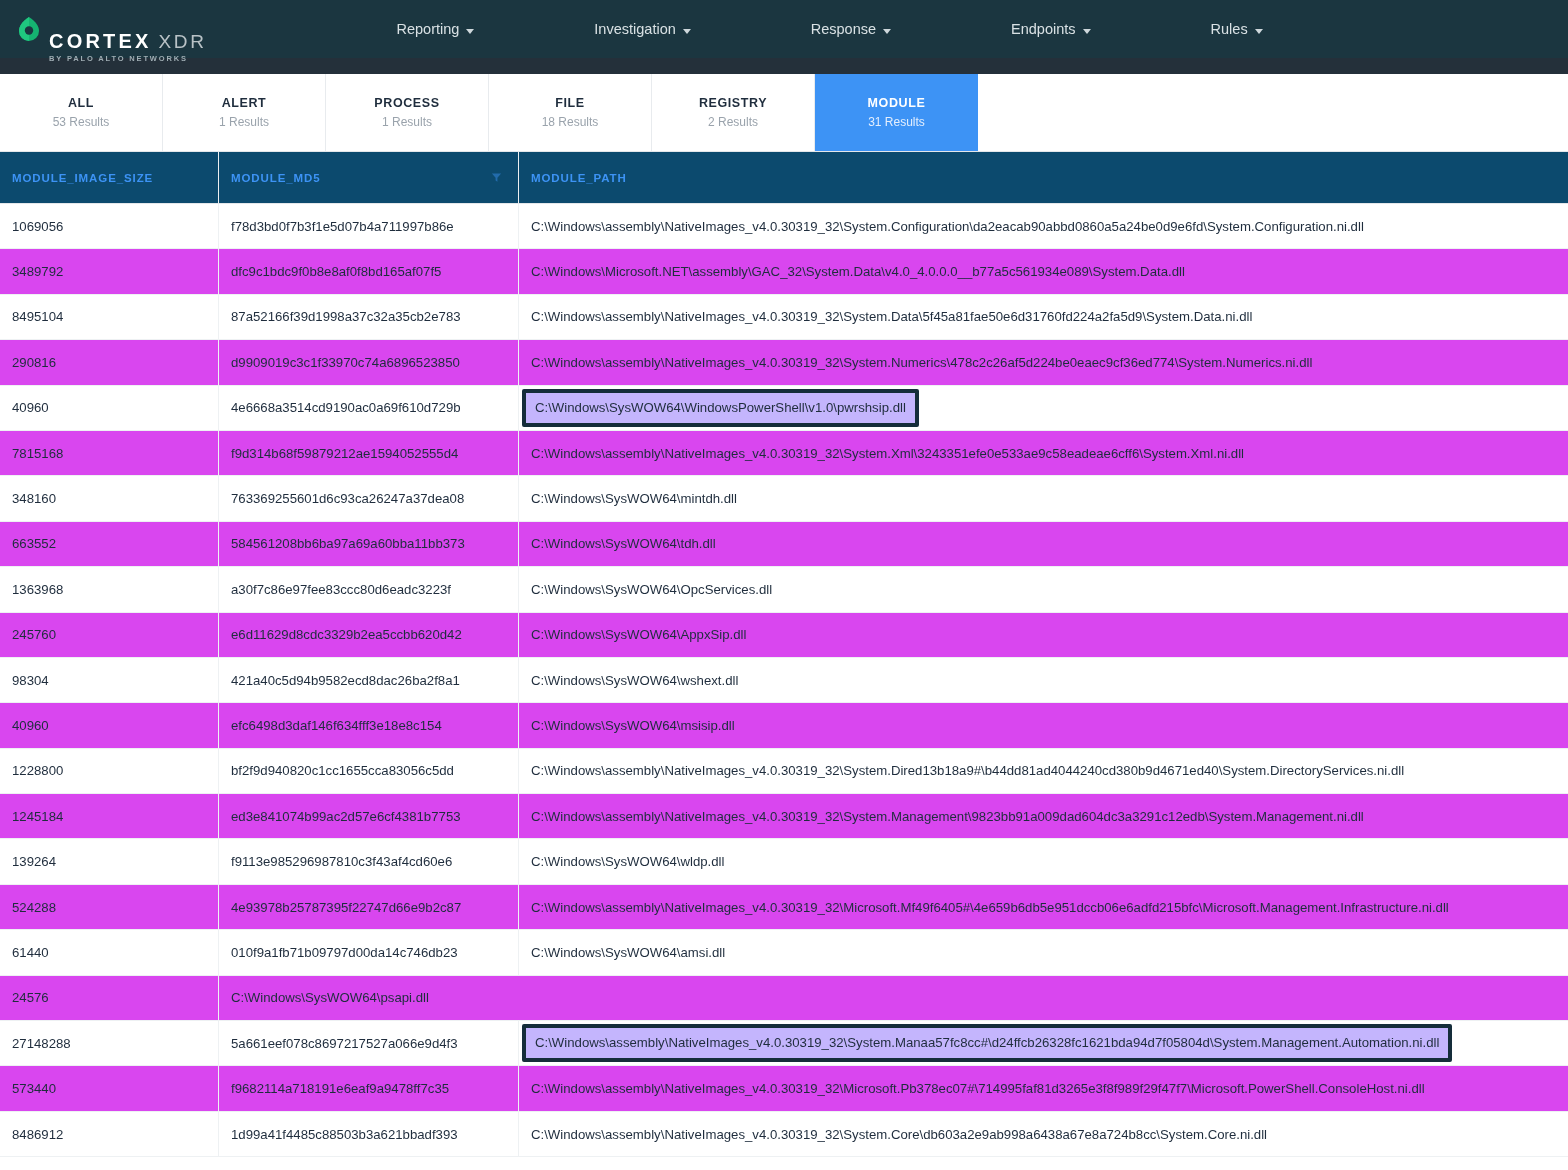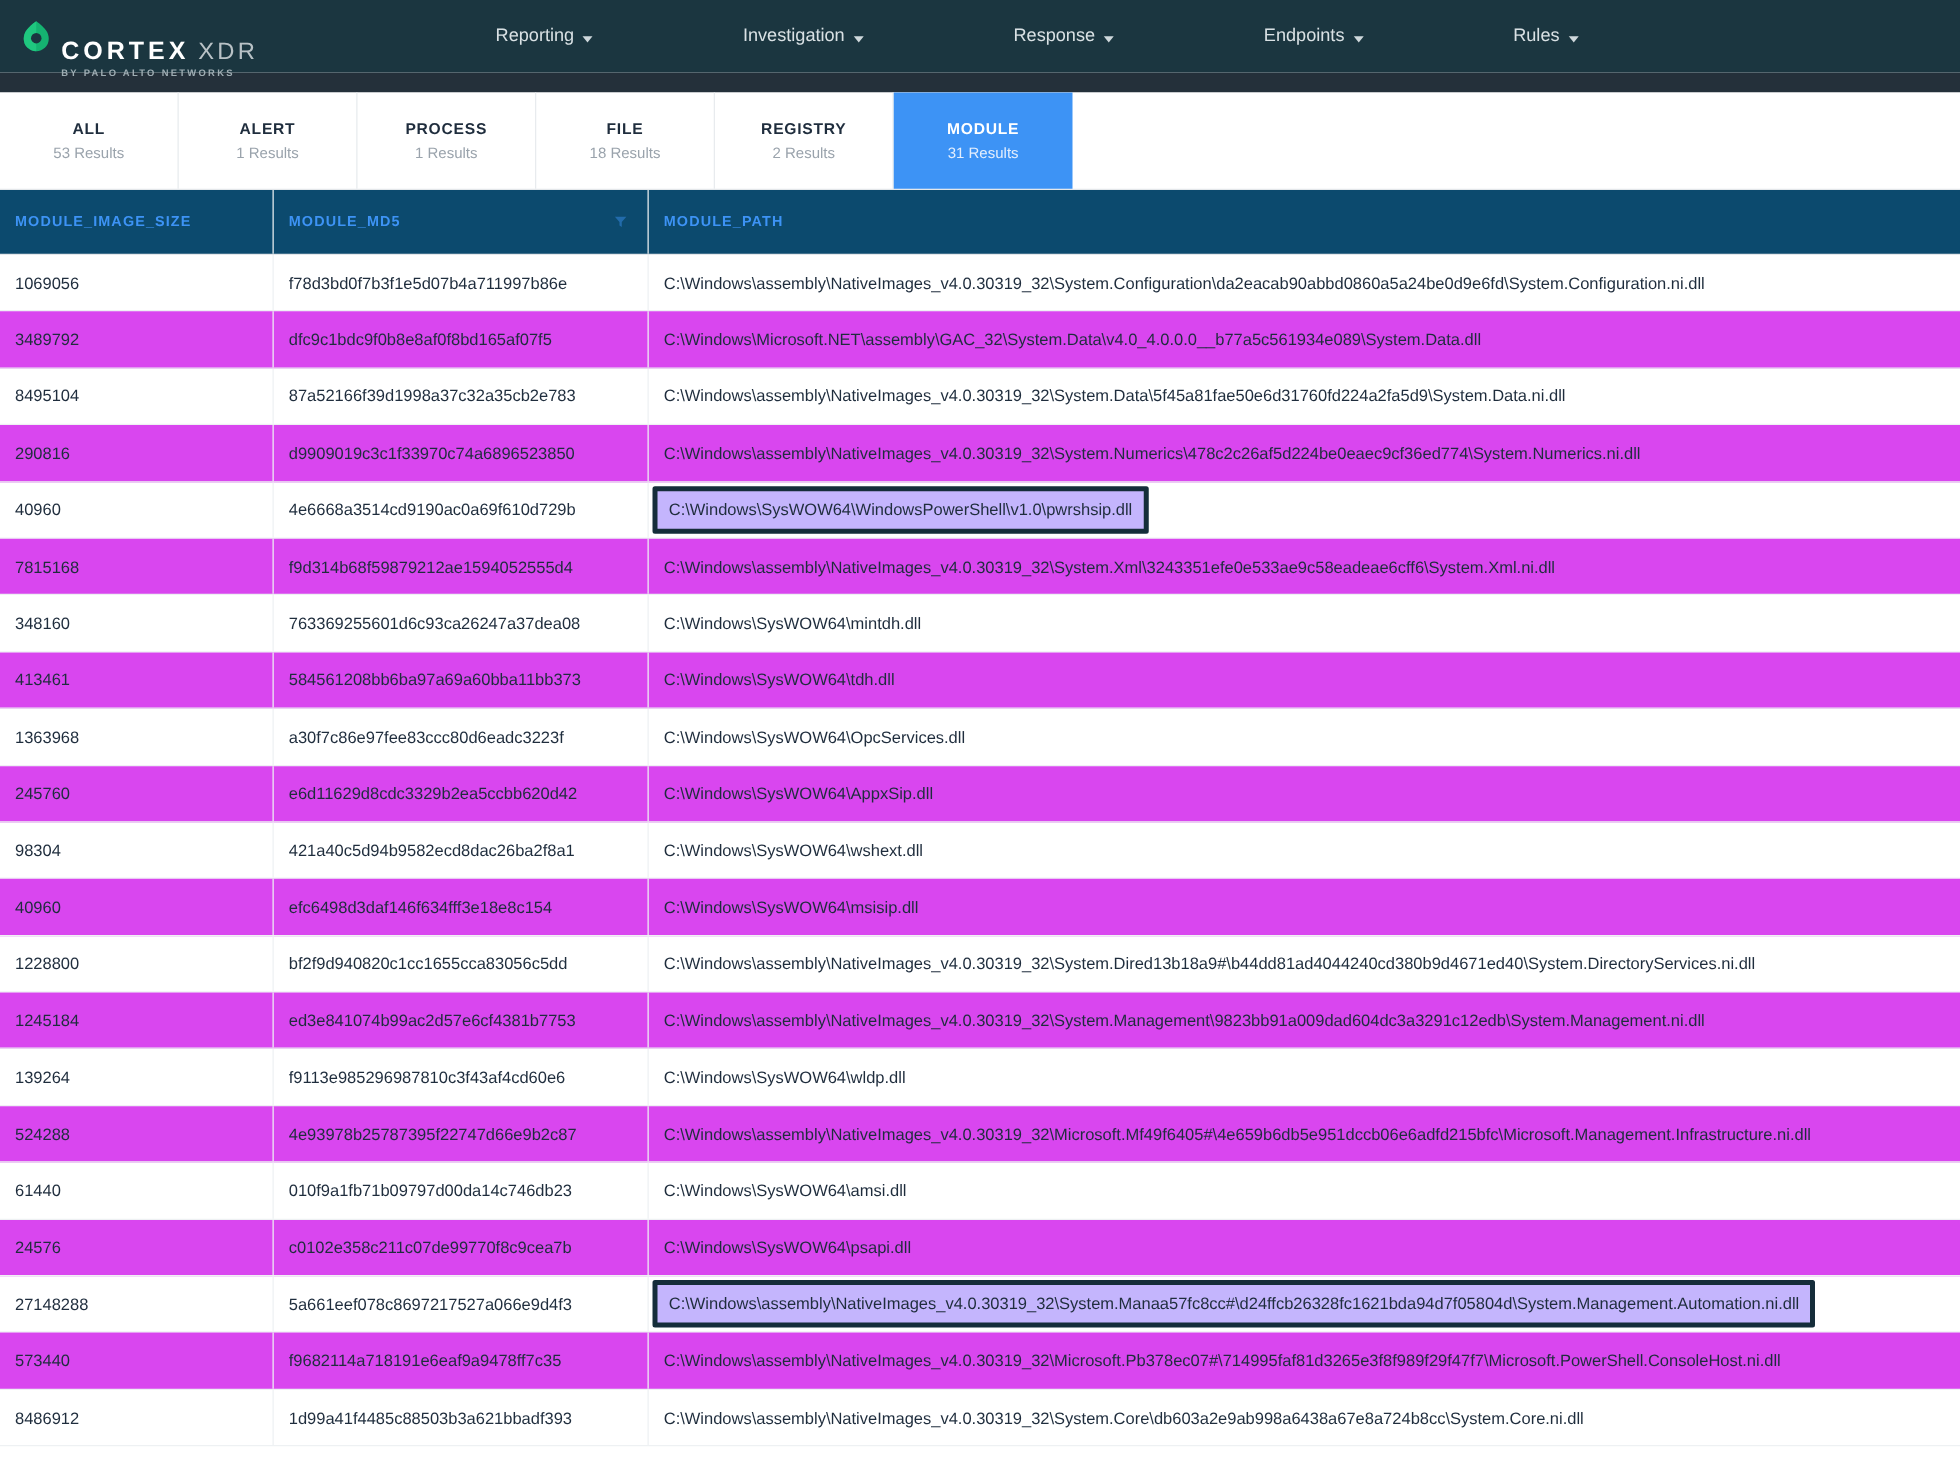--- a/index.html
+++ b/index.html
@@ -67,21 +67,21 @@
   .subbar { height: 16px; background: #24303a; }
 
   
   .tabs {
     display: flex;
     height: 78px;
     background: #ffffff;
     border-bottom: 1px solid #e4e7ea;
   }
   .tab {
-    width: 143px;
+    width: 163px;
     border-right: 1px solid #e8ebee;
     display: flex;
     flex-direction: column;
     align-items: center;
     justify-content: center;
     cursor: pointer;
     gap: 5px;
   }
   .tab-label {
     font-size: 12.5px;
@@ -291,21 +291,21 @@
         </div>
       </div>
       <div class="row">
         <div class="cell col-size">348160</div>
         <div class="cell col-md5">763369255601d6c93ca26247a37dea08</div>
         <div class="cell col-path">
           <span class="path-text">C:\Windows\SysWOW64\mintdh.dll</span>
         </div>
       </div>
       <div class="row odd">
-        <div class="cell col-size">413461</div>
+        <div class="cell col-size">663552</div>
         <div class="cell col-md5">584561208bb6ba97a69a60bba11bb373</div>
         <div class="cell col-path">
           <span class="path-text">C:\Windows\SysWOW64\tdh.dll</span>
         </div>
       </div>
       <div class="row">
         <div class="cell col-size">1363968</div>
         <div class="cell col-md5">a30f7c86e97fee83ccc80d6eadc3223f</div>
         <div class="cell col-path">
           <span class="path-text">C:\Windows\SysWOW64\OpcServices.dll</span>
@@ -362,21 +362,20 @@
       </div>
       <div class="row">
         <div class="cell col-size">61440</div>
         <div class="cell col-md5">010f9a1fb71b09797d00da14c746db23</div>
         <div class="cell col-path">
           <span class="path-text">C:\Windows\SysWOW64\amsi.dll</span>
         </div>
       </div>
       <div class="row odd">
         <div class="cell col-size">24576</div>
-        <div class="cell col-md5">c0102e358c211c07de99770f8c9cea7b</div>
         <div class="cell col-path">
           <span class="path-text">C:\Windows\SysWOW64\psapi.dll</span>
         </div>
       </div>
       <div class="row">
         <div class="cell col-size">27148288</div>
         <div class="cell col-md5">5a661eef078c8697217527a066e9d4f3</div>
         <div class="cell col-path highlight">
           <span class="path-text">C:\Windows\assembly\NativeImages_v4.0.30319_32\System.Manaa57fc8cc#\d24ffcb26328fc1621bda94d7f05804d\System.Management.Automation.ni.dll</span>
         </div>

